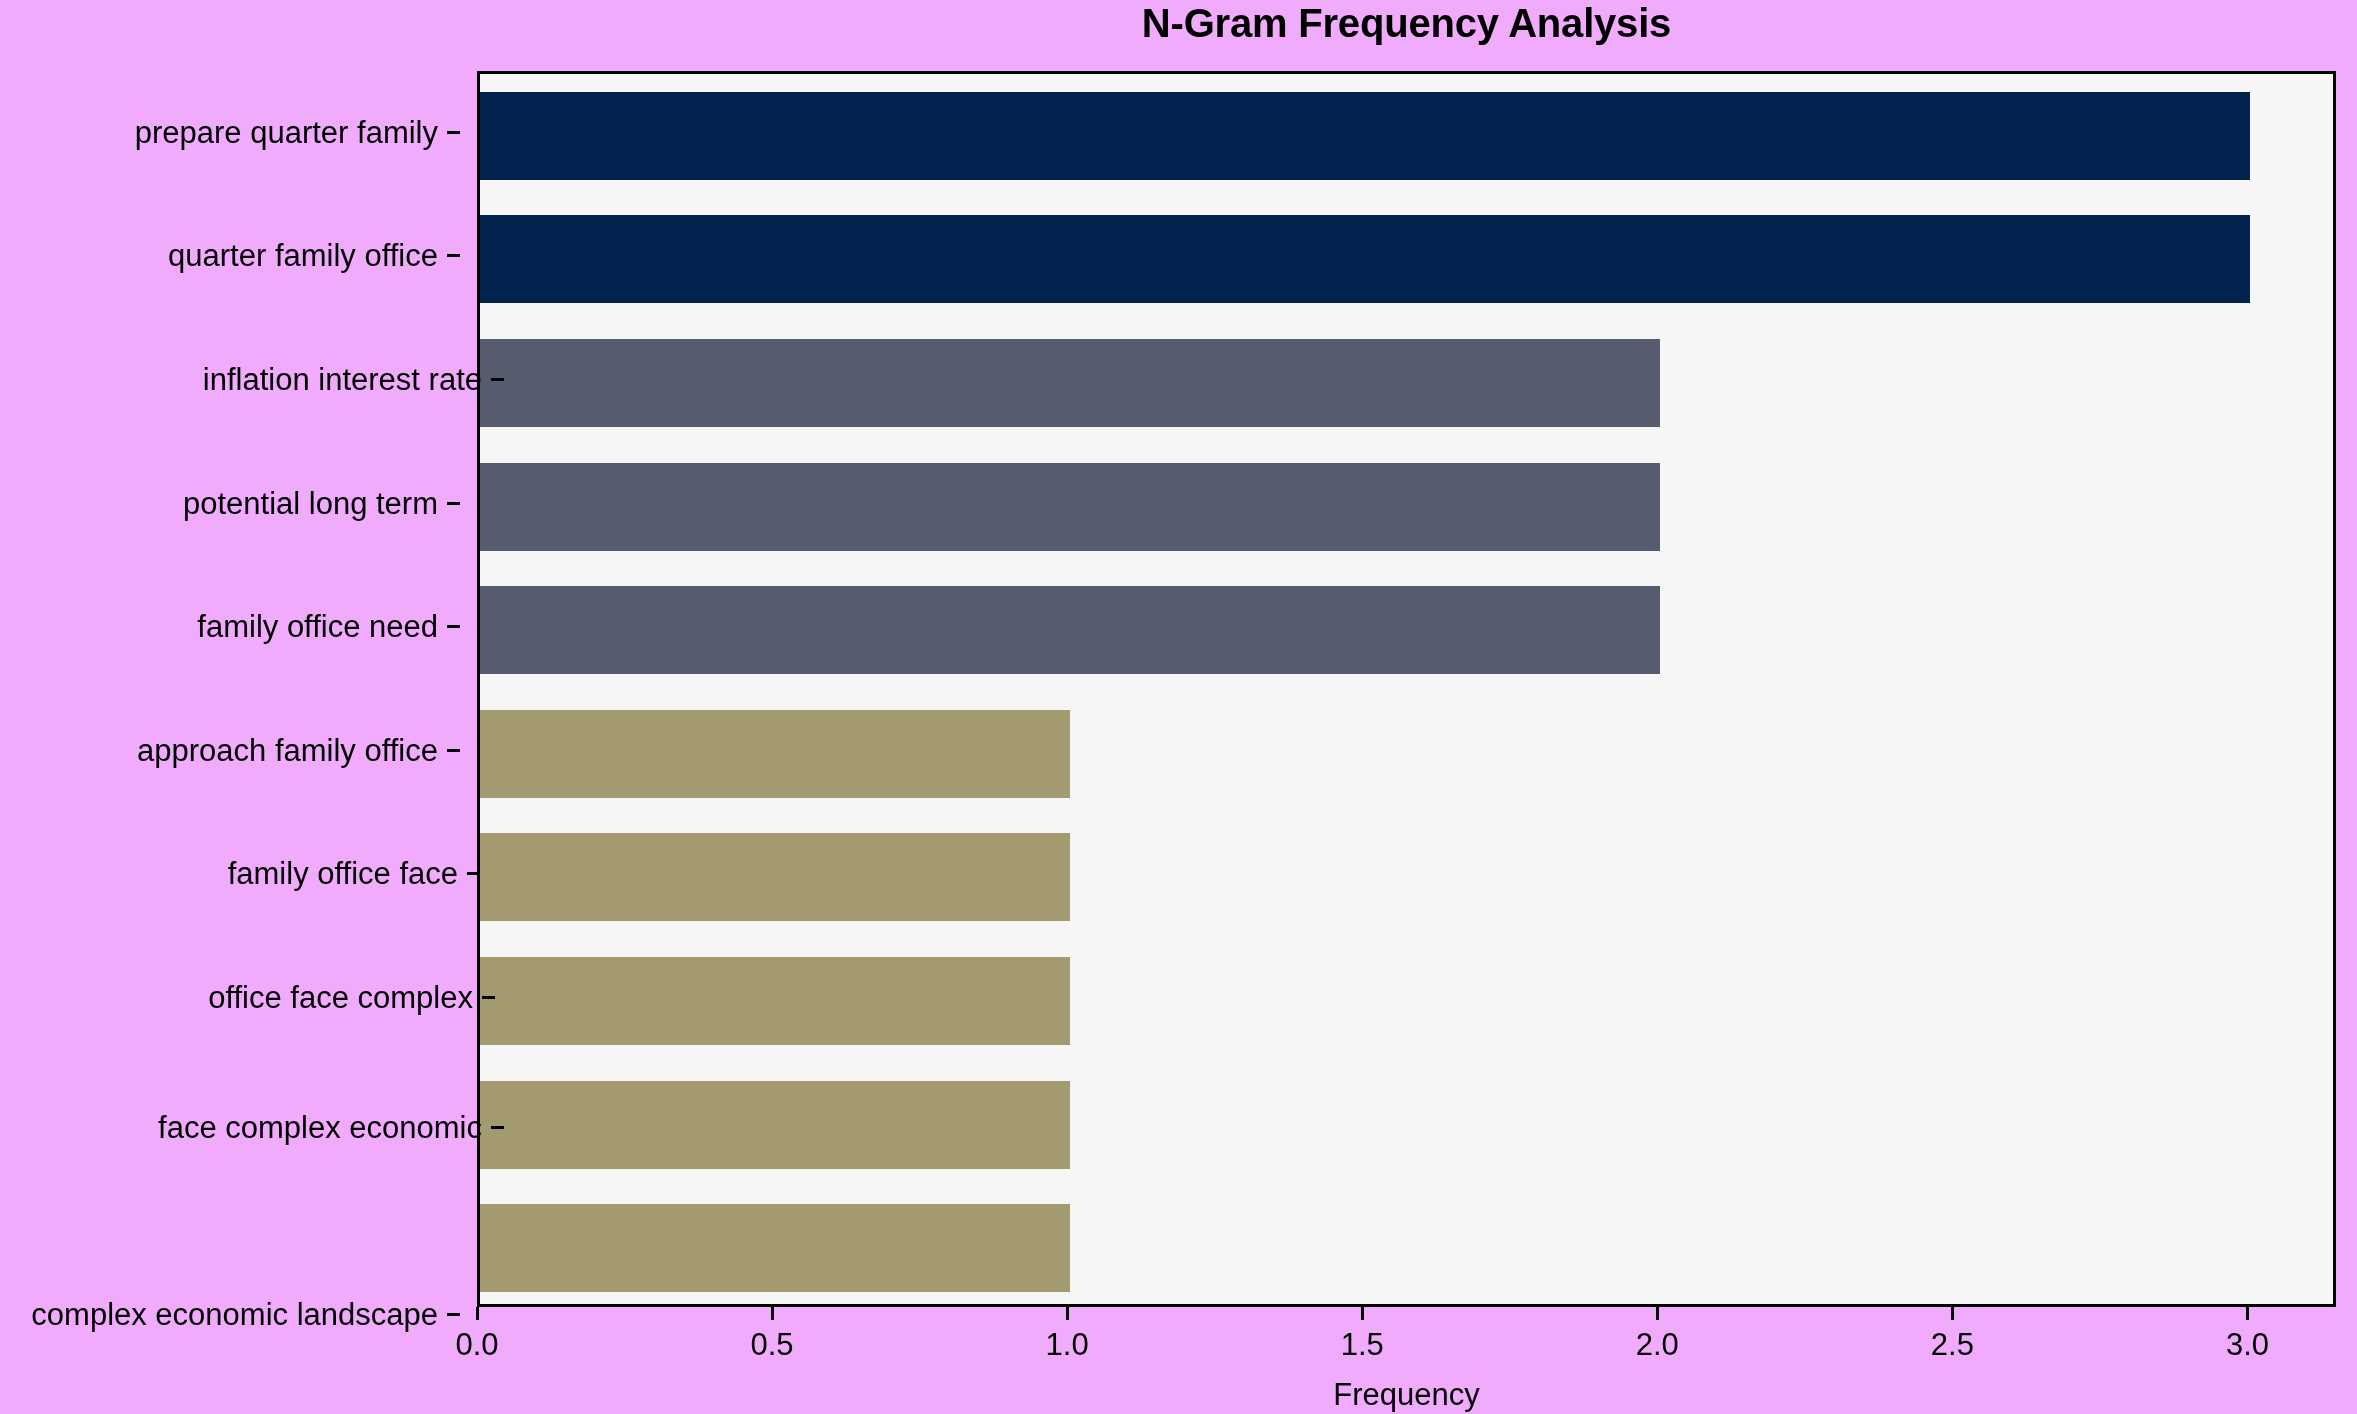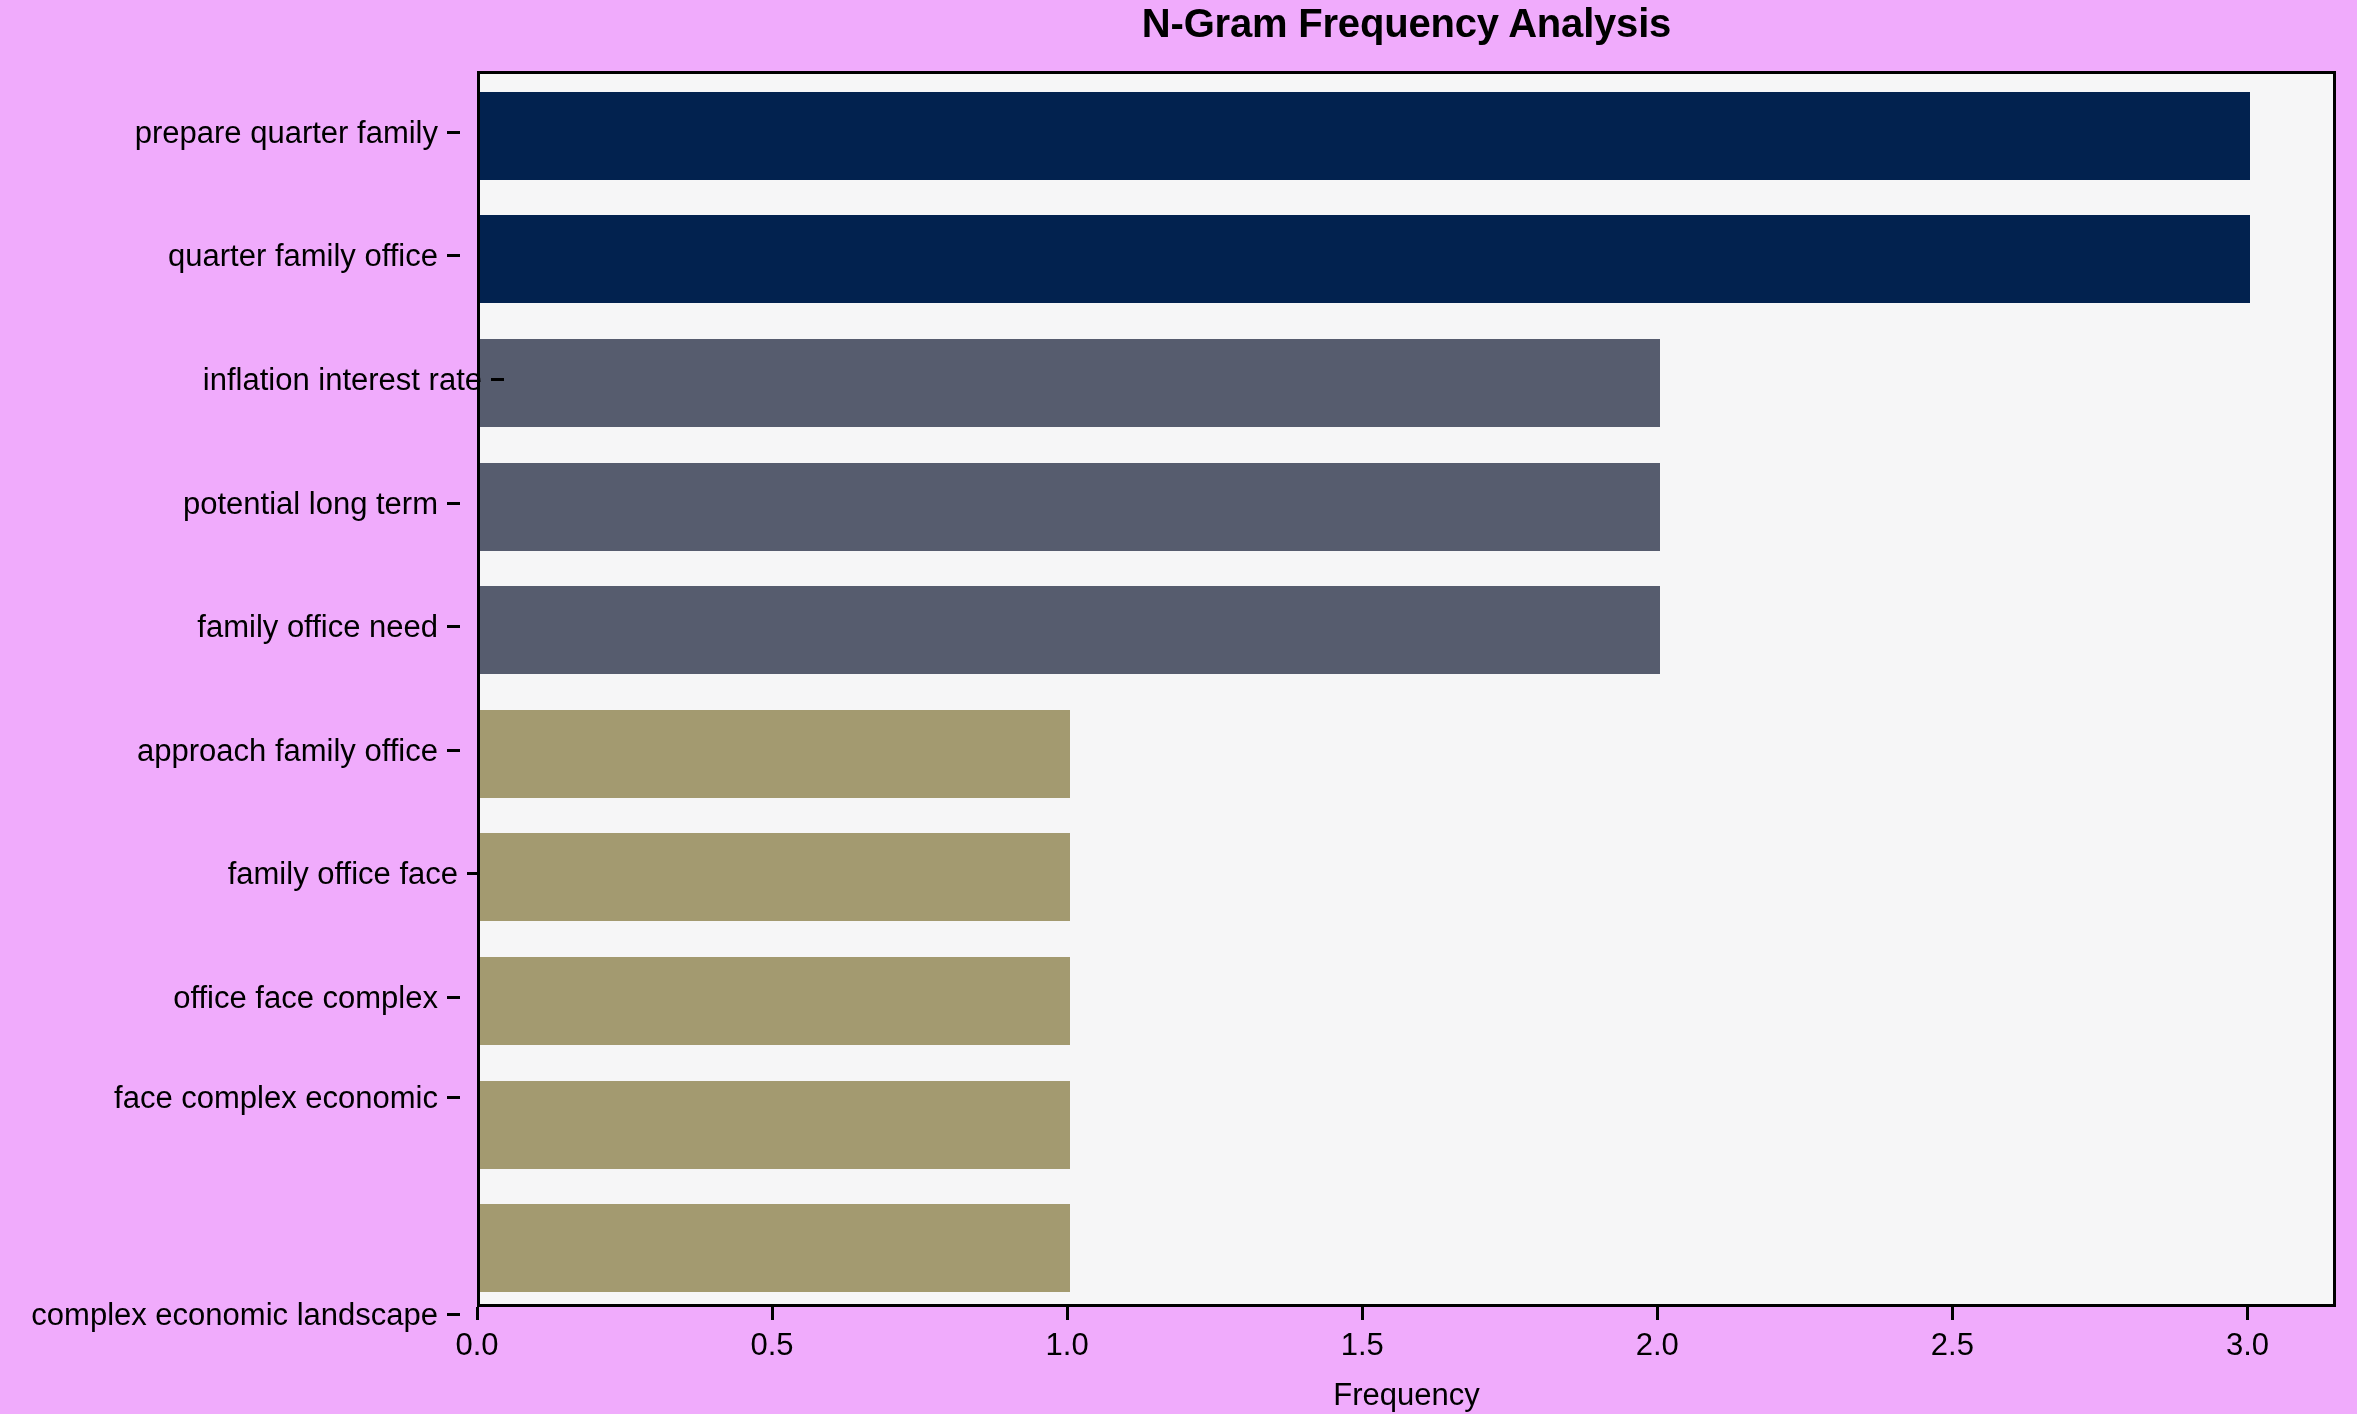--- a/index.html
+++ b/index.html
@@ -184,25 +184,25 @@
         <div class="ytick-mark"></div>
       </div>
       <div class="ytick-row" style="top: 679.8px;">
         <div class="ytick-label">approach family office</div>
         <div class="ytick-mark"></div>
       </div>
       <div class="ytick-row" style="top: 803.4px; margin-left: 20px;">
         <div class="ytick-label">family office face</div>
         <div class="ytick-mark"></div>
       </div>
-      <div class="ytick-row" style="top: 927px;">
+      <div class="ytick-row" style="top: 927px; padding-left: 35px;">
         <div class="ytick-label">office face complex</div>
         <div class="ytick-mark"></div>
       </div>
-      <div class="ytick-row" style="top: 1027px;">
+      <div class="ytick-row" style="top: 1057px; padding-left: 44px;">
         <div class="ytick-label">face complex economic</div>
         <div class="ytick-mark"></div>
       </div>
       <div class="ytick-row" style="top: 1244px;">
         <div class="ytick-label">complex economic landscape</div>
         <div class="ytick-mark"></div>
       </div>
     </div>
 
   <div id="x-axis">

